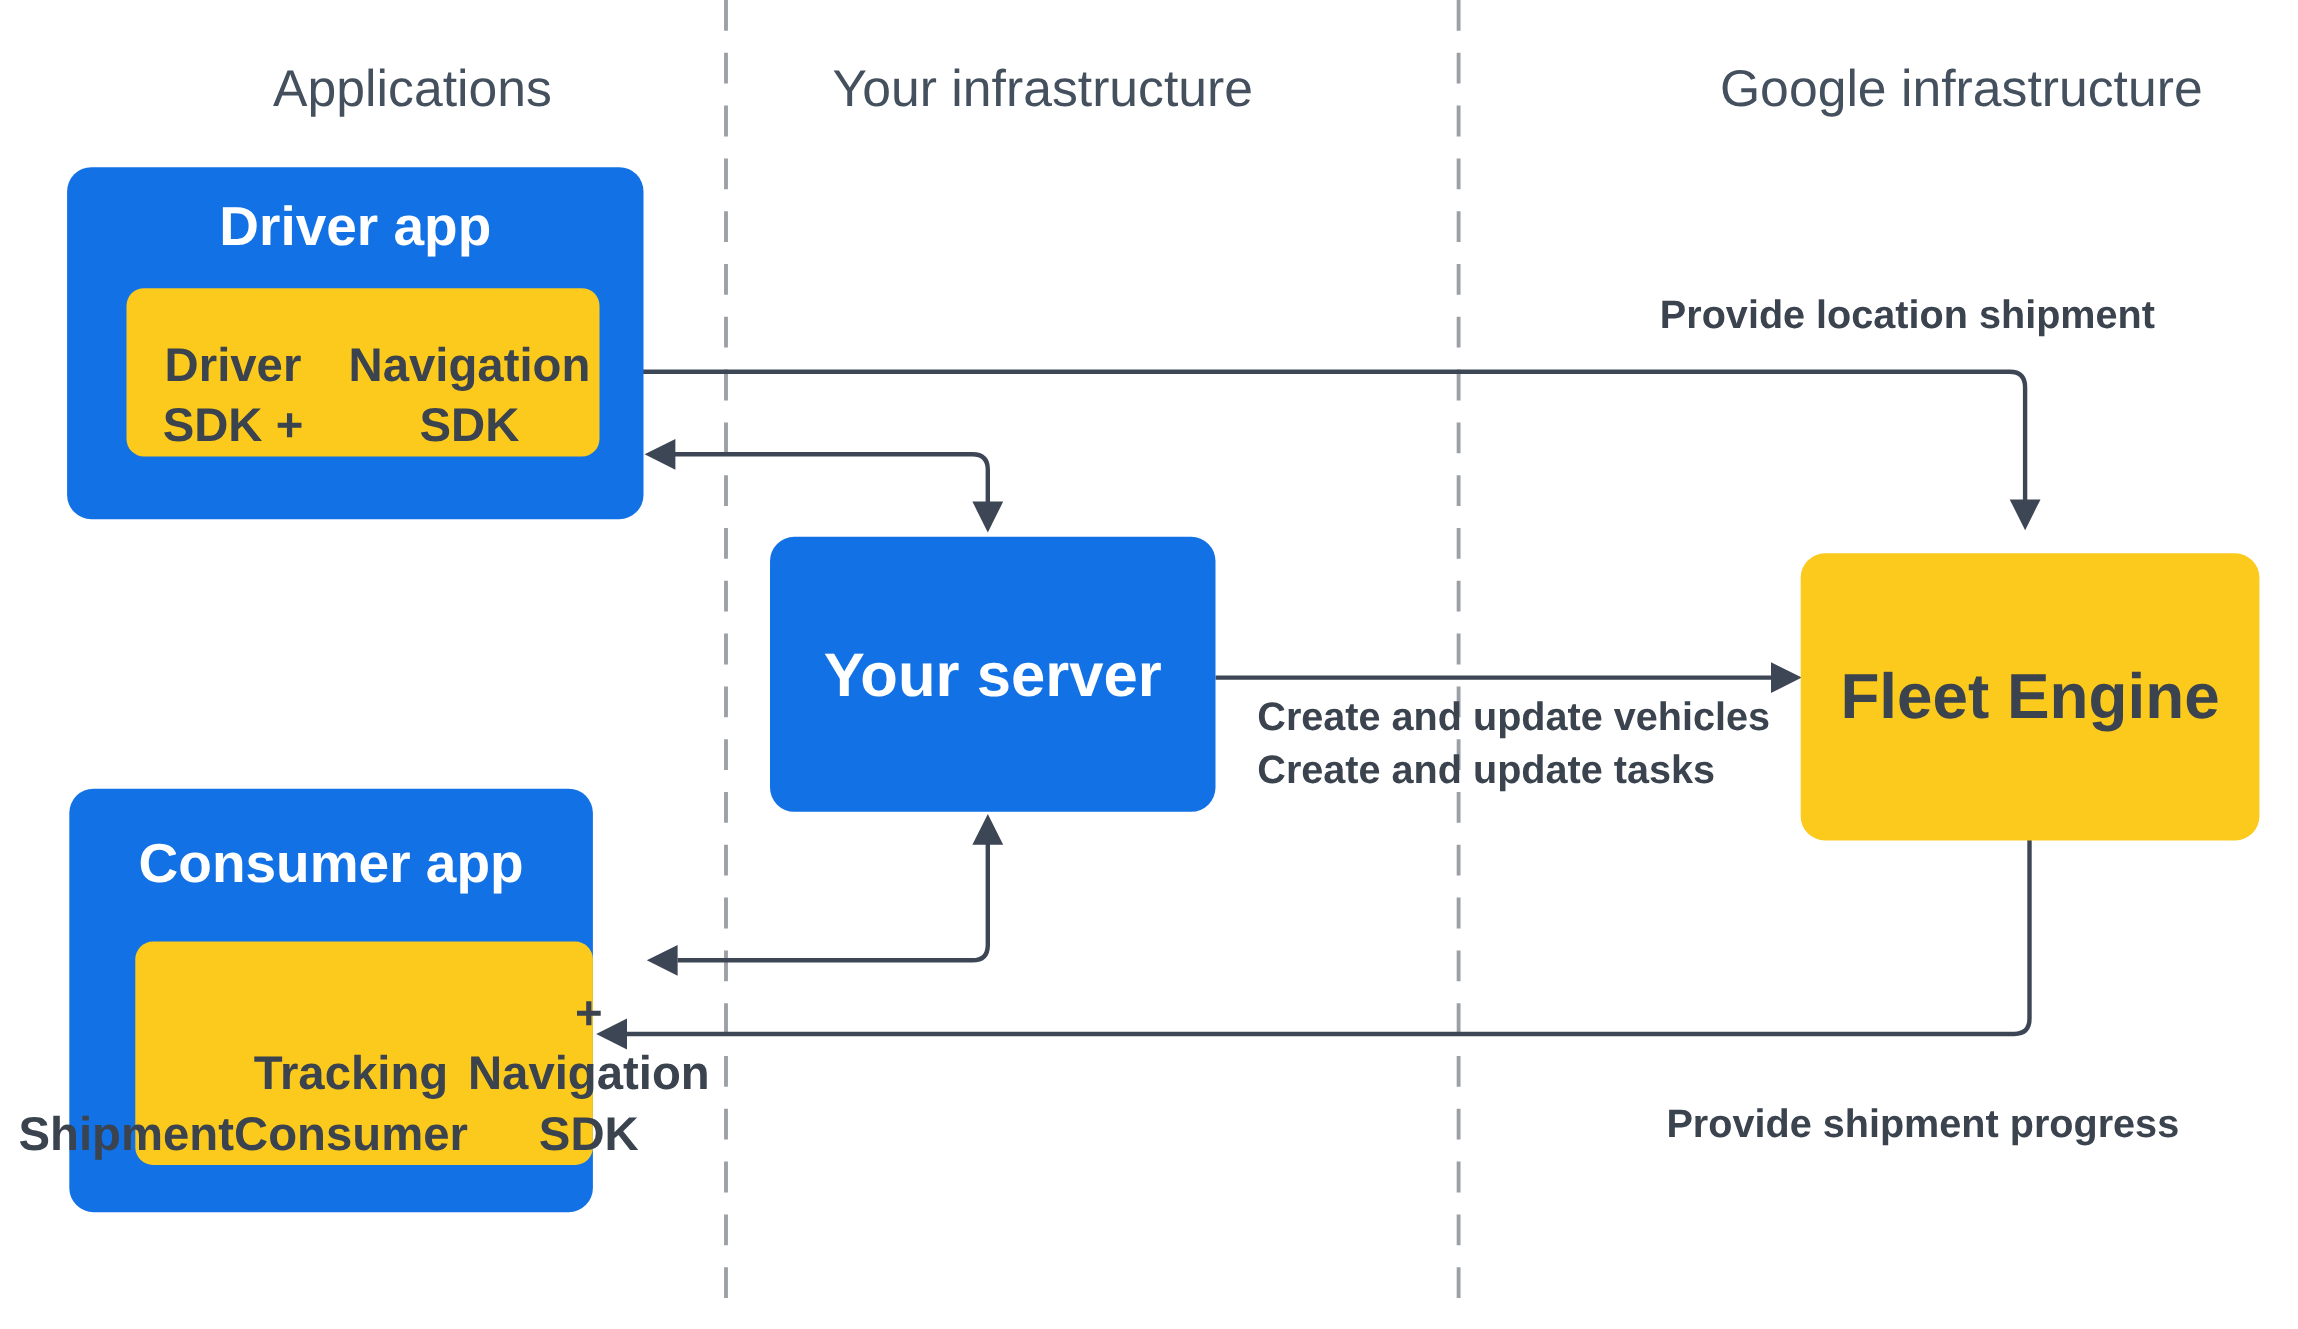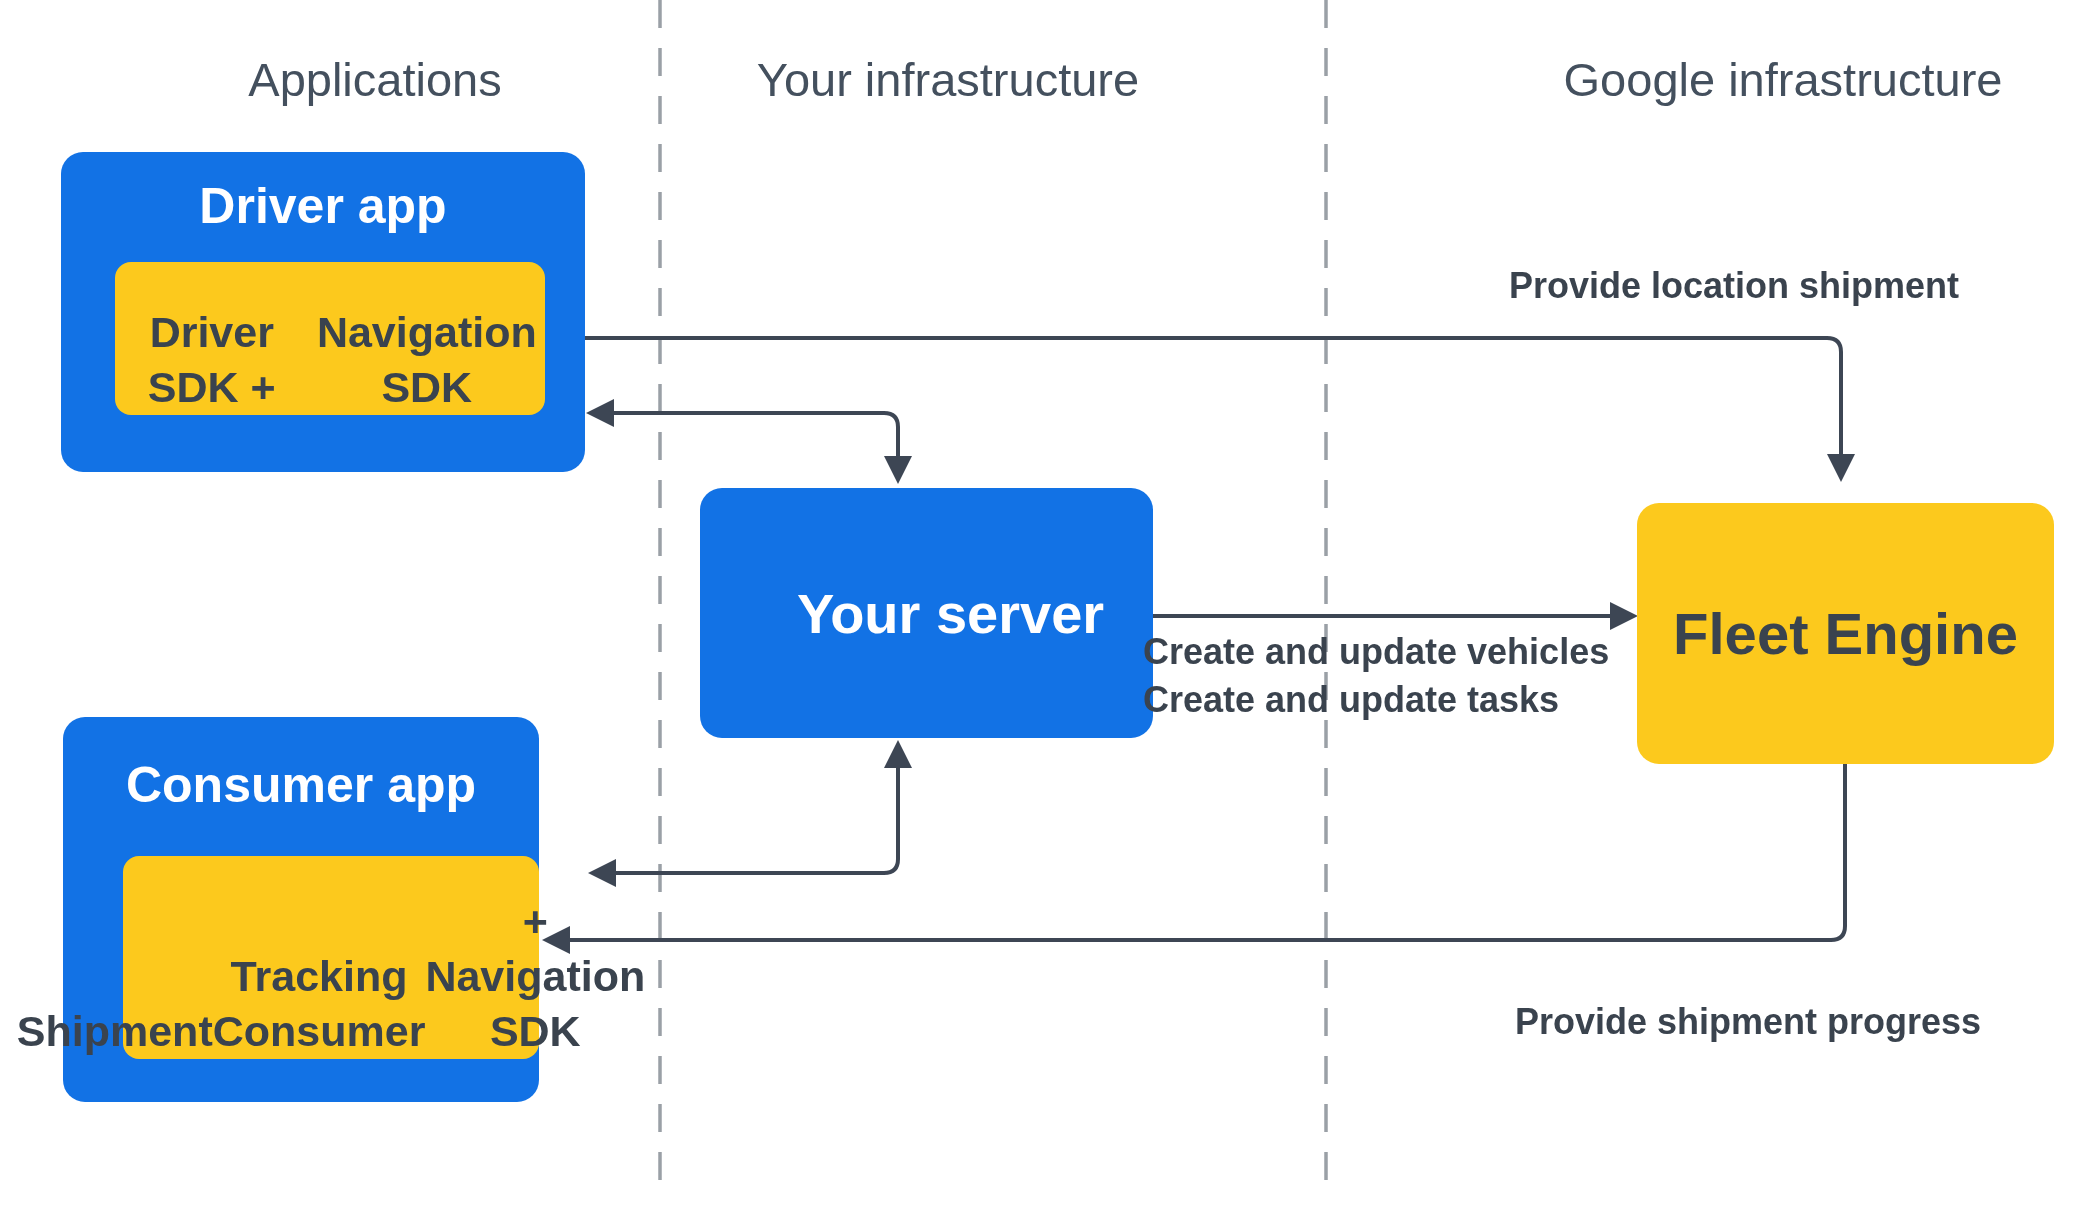--- a/index.html
+++ b/index.html
@@ -104,21 +104,21 @@
 
   <div class="appbox" style="left:63px;top:717px;width:476px;height:385px;">
     <div class="app-title" style="top:0;height:136px;">Consumer app</div>
     <div class="innerbox" style="left:60px;top:139px;width:416px;height:203px;">
       <div>Shipment</div>
       <div>Tracking Consumer</div>
       <div>+ Navigation SDK</div>
     </div>
   </div>
 
-  <div class="bigbox server" style="left:700px;top:488px;width:405px;height:250px;padding-left:48px;">
+  <div class="bigbox server" style="left:700px;top:488px;width:405px;height:250px;">
     <span>Your server</span>
   </div>
 
   <div class="bigbox fleet" style="left:1637px;top:485px;width:417px;height:261px;">
     <span>Fleet Engine</span>
   </div>
 
   <div class="edge-label centered" style="left:1734px;top:262px;">Provide location shipment</div>
 
   <div class="edge-label" style="left:1143px;top:628px;">

